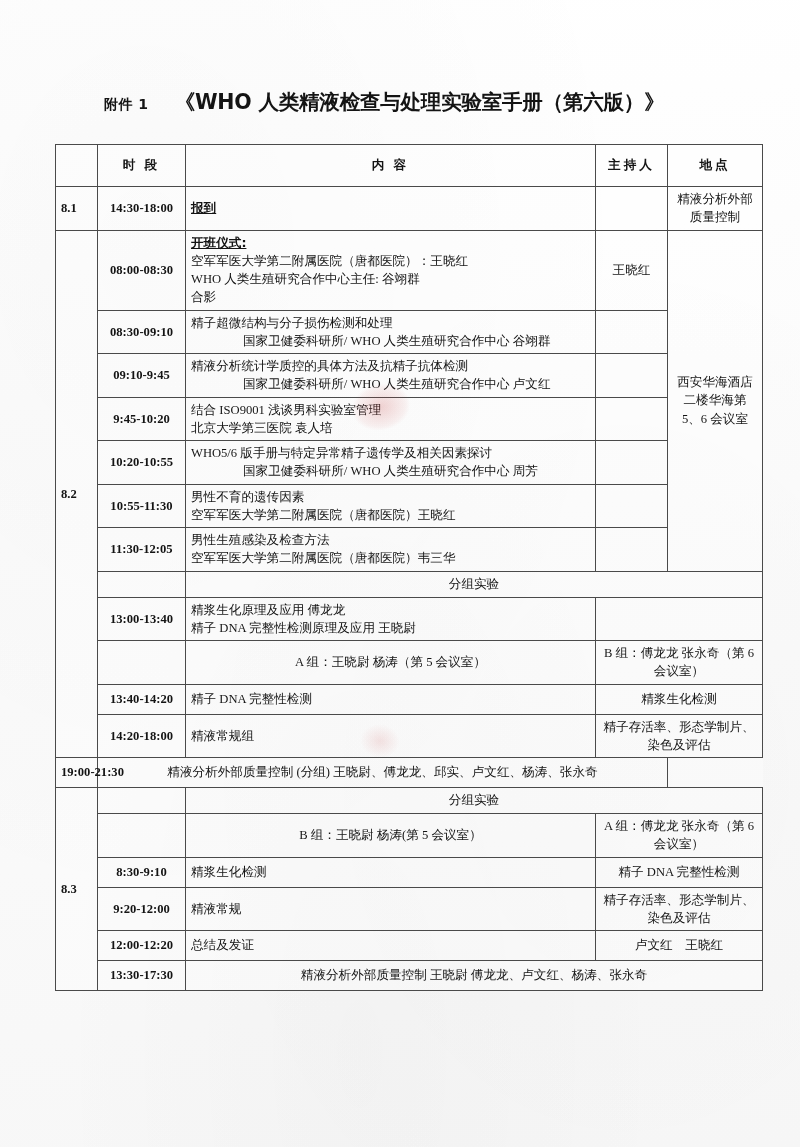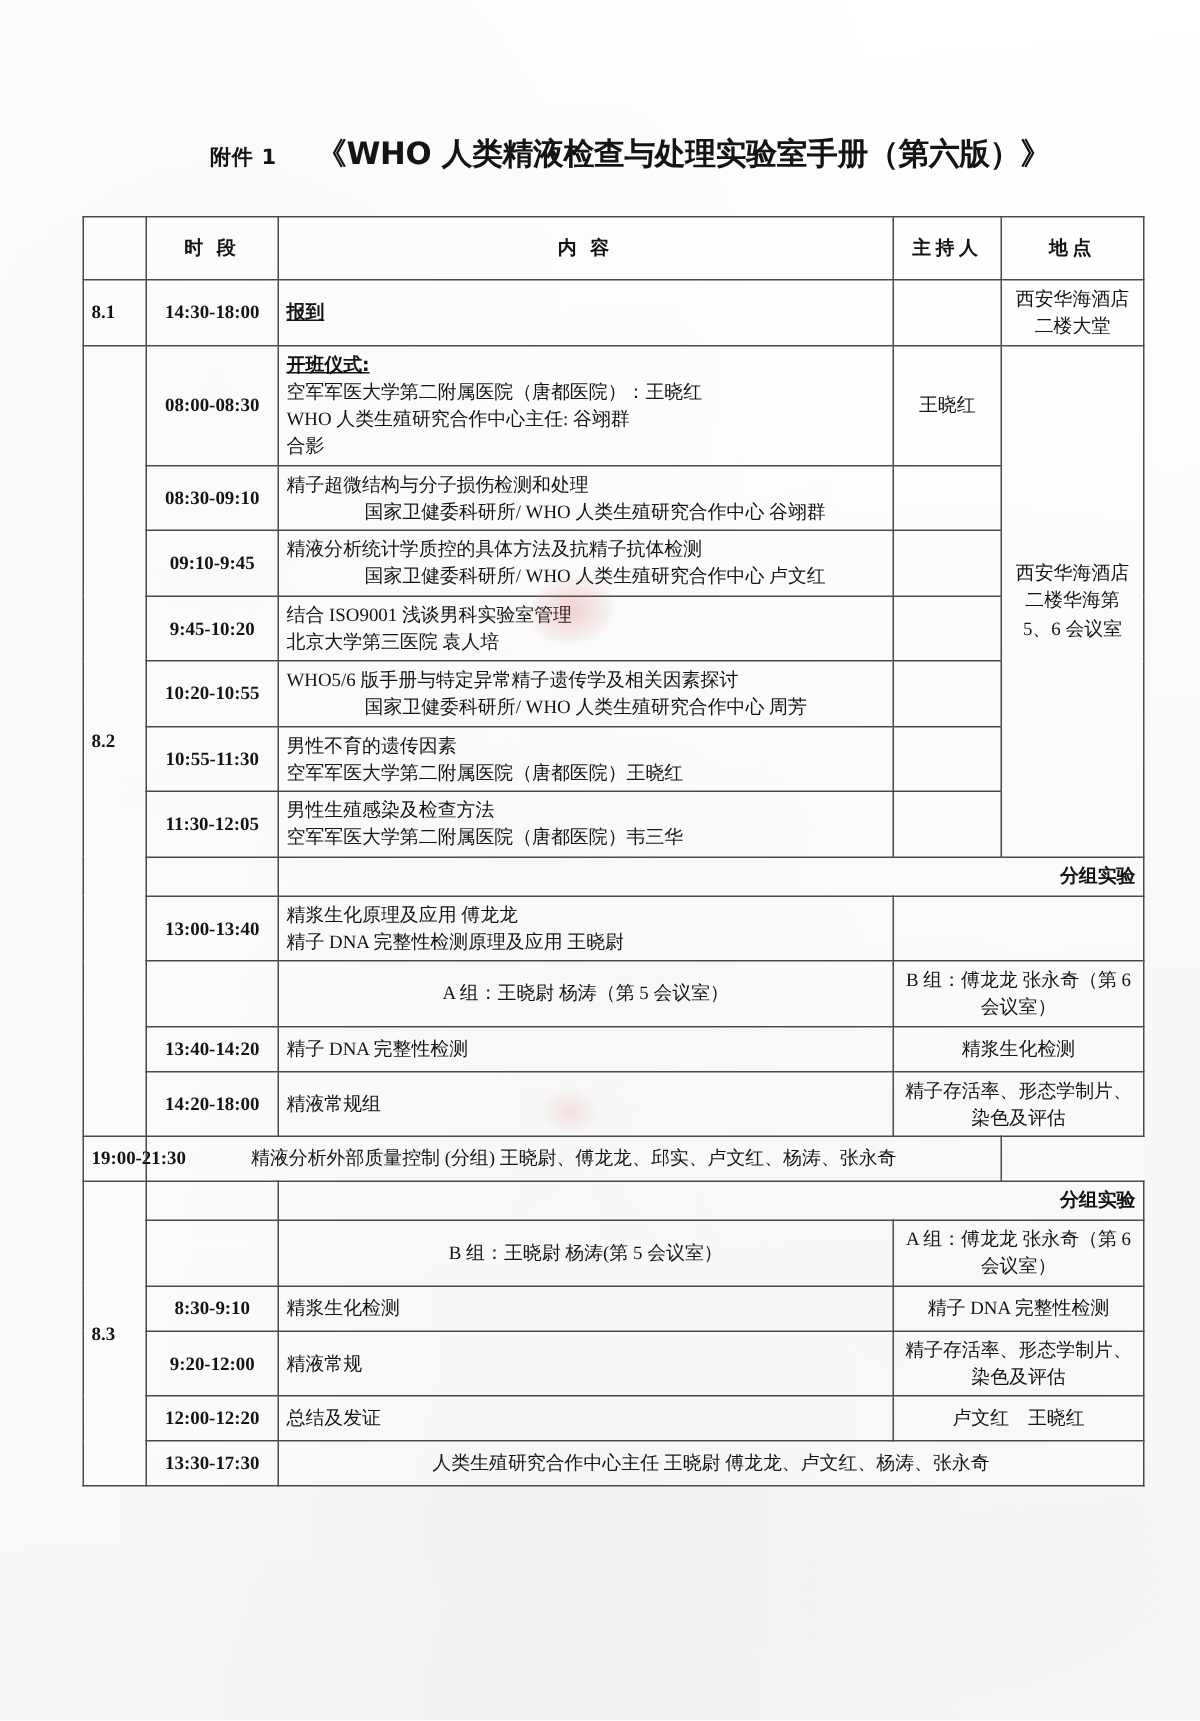--- a/index.html
+++ b/index.html
@@ -27,21 +27,21 @@
   .page { position: relative; z-index: 1; padding: 0; }
 
   
   .title-block { margin: 88px 0 0 0; padding: 0 40px 0 40px; }
   .title-line1 {
     display: flex; align-items: baseline; white-space: nowrap;
     font-family: "DejaVu Sans", sans-serif;
   }
   .attach-label {
     font-size: 14px; font-weight: 700; letter-spacing: 0.5px;
-    margin-left: 100px; margin-right: 26px;
+    margin-left: 64px; margin-right: 26px;
     font-family: "DejaVu Sans", sans-serif;
   }
   .title-main {
     font-size: 20.5px; font-weight: 700; letter-spacing: -0.2px;
     font-family: "DejaVu Sans", sans-serif;
   }
   .title-line2 {
     font-size: 18.5px; font-weight: 400;
     margin-top: 9px; margin-left: 140px;
     letter-spacing: -0.2px; white-space: nowrap;
@@ -88,21 +88,21 @@
   td.host, td.place {
     text-align: center; font-size: 12.5px;
   }
   td.place { line-height: 1.6; }
   td.body { text-align: left; }
   .bold { font-weight: 700; font-family: "DejaVu Sans", sans-serif; text-decoration: underline; }
   .ln { display: block; }
   .ind { display: block; padding-left: 52px; }
   .ind-r { display: block; text-align: left; padding-right: 4px; }
   td.section-hd {
-    text-align: right; font-weight: 700; font-size: 13.5px;
+    text-align: center; font-weight: 400; font-size: 13.5px;
     height: 26px;
     font-family: "DejaVu Sans", sans-serif;
   }
   td.grp-left  { text-align: center; font-size: 12.6px; }
   td.grp-right { text-align: center; font-size: 12.6px; }
   td.wide-ctr  { text-align: center; font-size: 12.6px; }
   td.h-tall { height: 34px; }
   td.h-mid  { height: 30px; }
 
   
@@ -153,21 +153,21 @@
     </thead>
     <tbody>
 
       <tr>
         <td class="date" rowspan="1">8.1</td>
         <td class="time">14:30-18:00</td>
         <td class="body h-tall">
           <span class="bold">报到</span>
         </td>
         <td class="host"></td>
-        <td class="place">西安华海酒店二楼大堂</td>
+        <td class="place">精液分析外部质量控制</td>
       </tr>
 
       <tr>
         <td class="date" rowspan="12">8.2</td>
         <td class="time">08:00-08:30</td>
         <td class="body">
           <span class="ln bold">开班仪式:</span>
           <span class="ln">空军军医大学第二附属医院（唐都医院）：王晓红</span>
           <span class="ln">WHO 人类生殖研究合作中心主任: 谷翊群</span>
           <span class="ln">合影</span>
@@ -292,18 +292,18 @@
       </tr>
 
       <tr>
         <td class="time">12:00-12:20</td>
         <td class="body h-mid">总结及发证</td>
         <td class="grp-right h-mid" colspan="2">卢文红　王晓红</td>
       </tr>
 
       <tr>
         <td class="time">13:30-17:30</td>
-        <td class="wide-ctr h-mid" colspan="3">人类生殖研究合作中心主任 王晓尉 傅龙龙、卢文红、杨涛、张永奇</td>
+        <td class="wide-ctr h-mid" colspan="3">精液分析外部质量控制 王晓尉 傅龙龙、卢文红、杨涛、张永奇</td>
       </tr>
 
     </tbody>
   </table>
 </div>
 
 </body></html>

